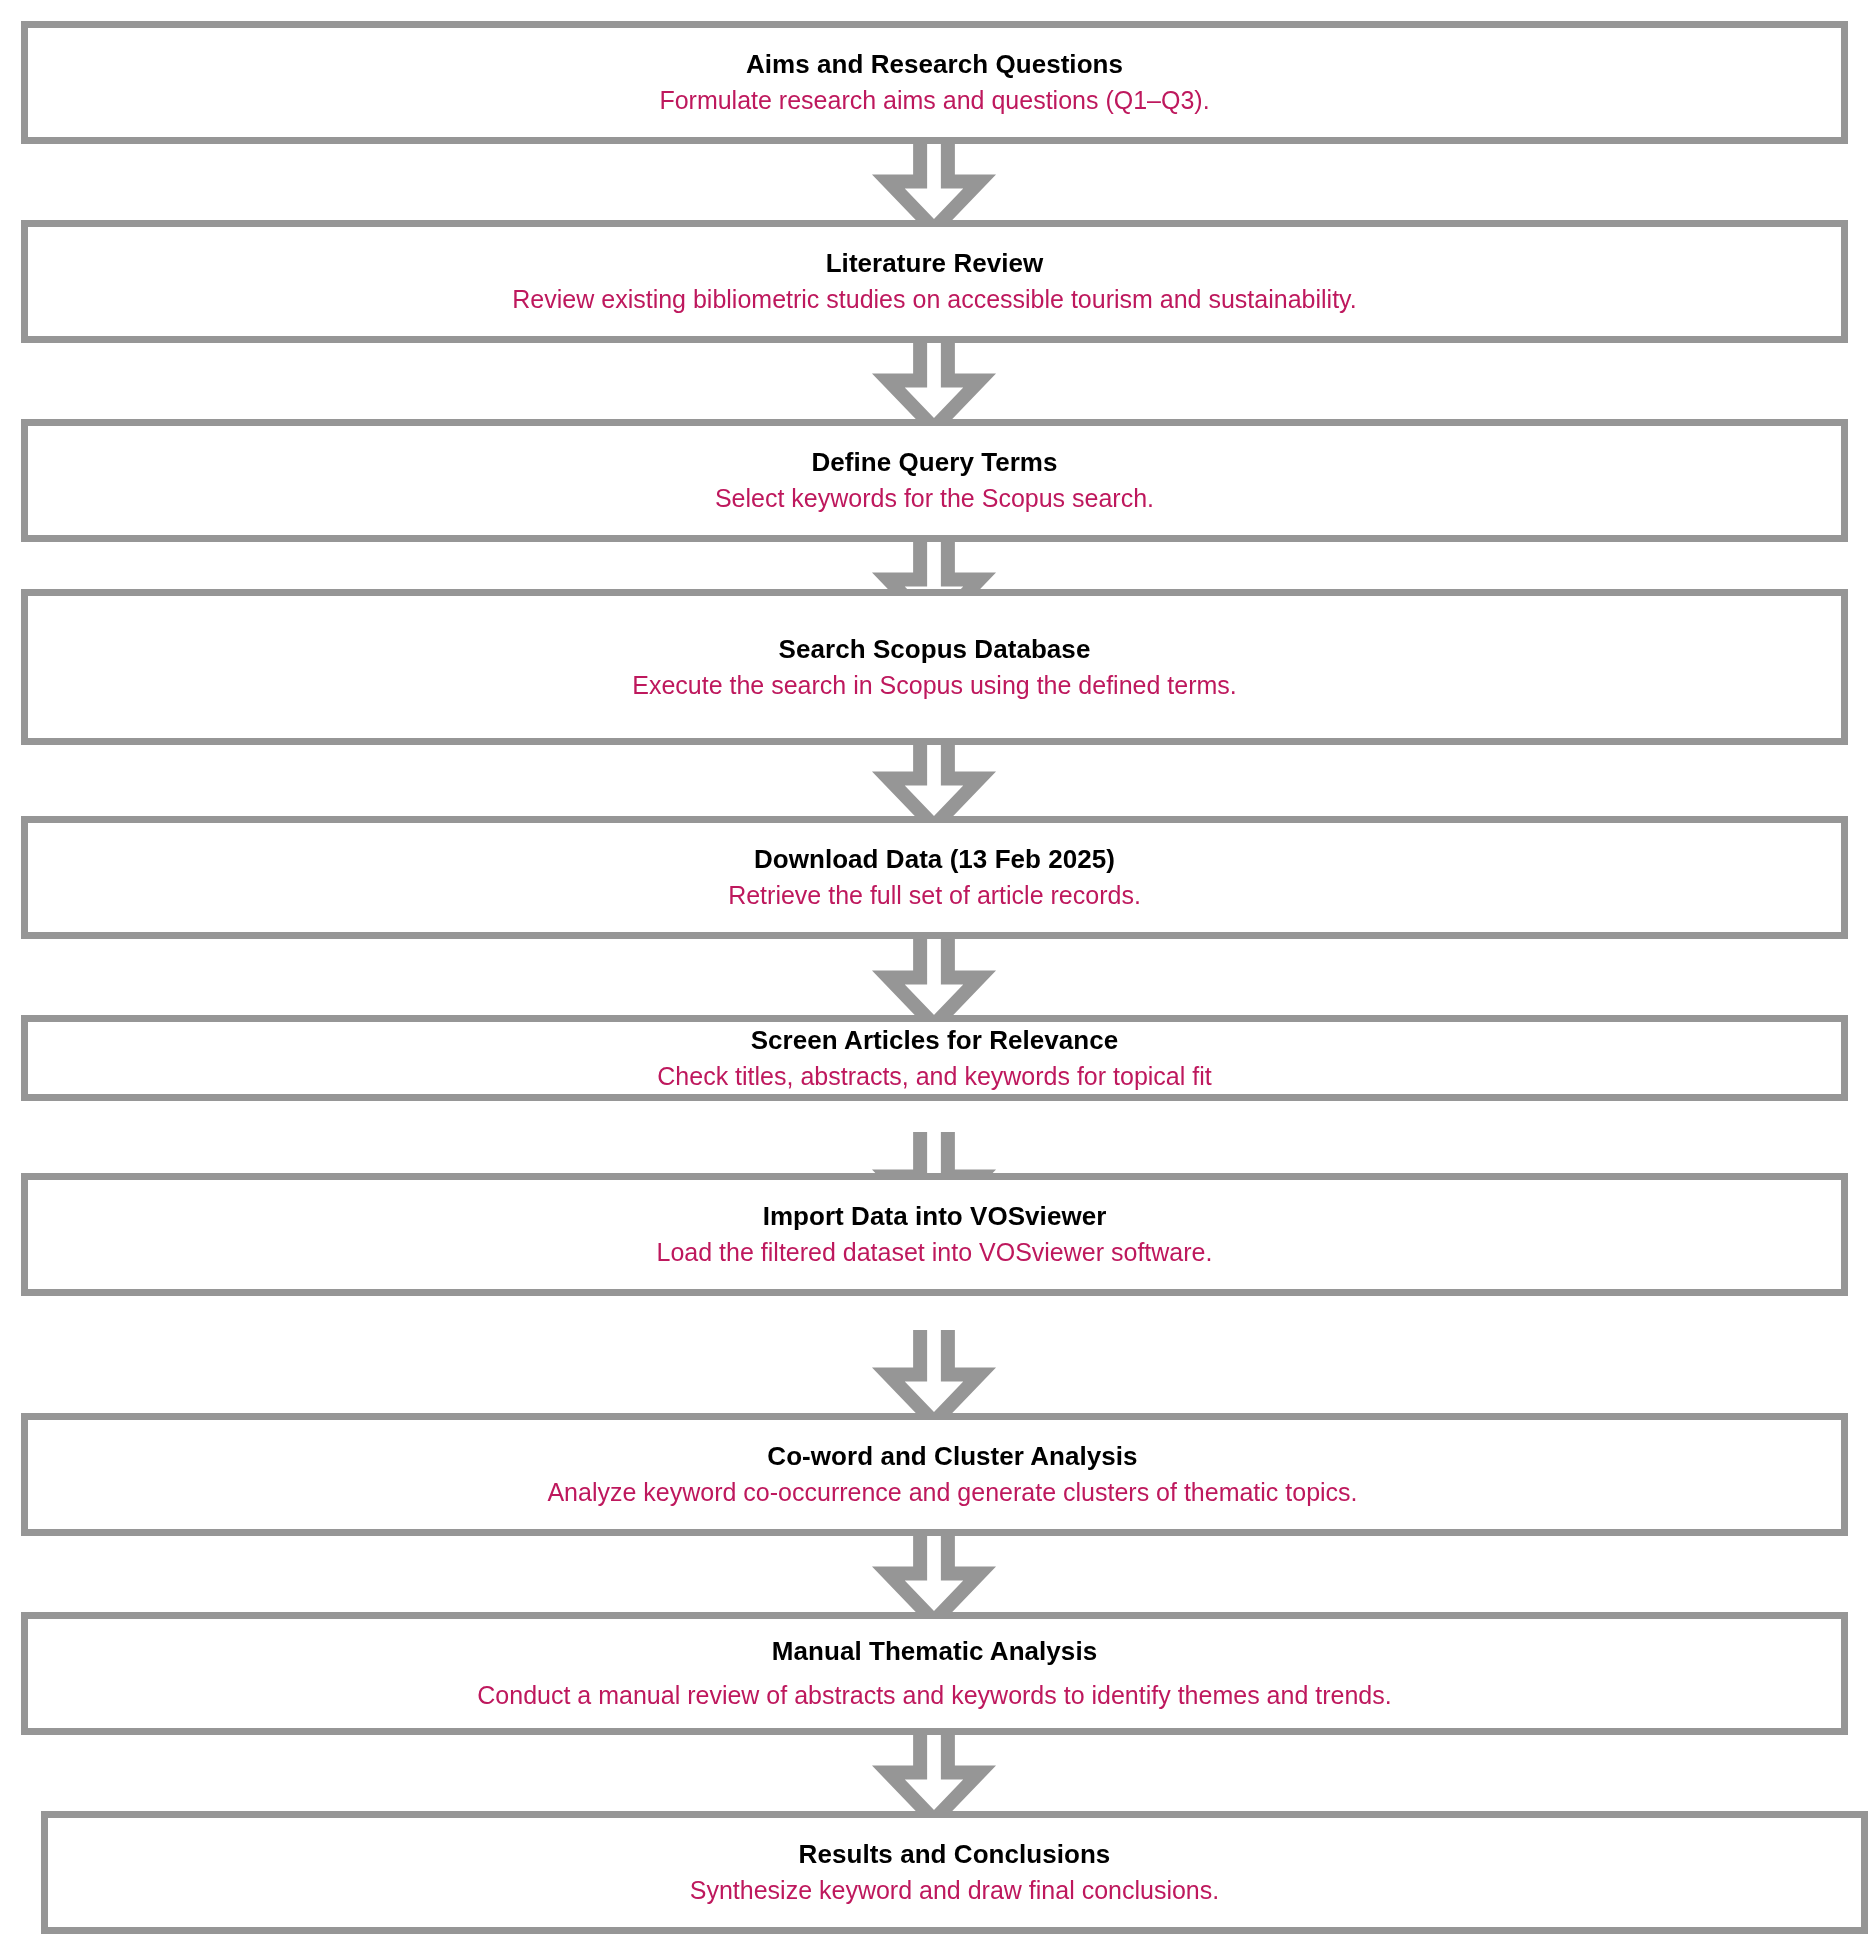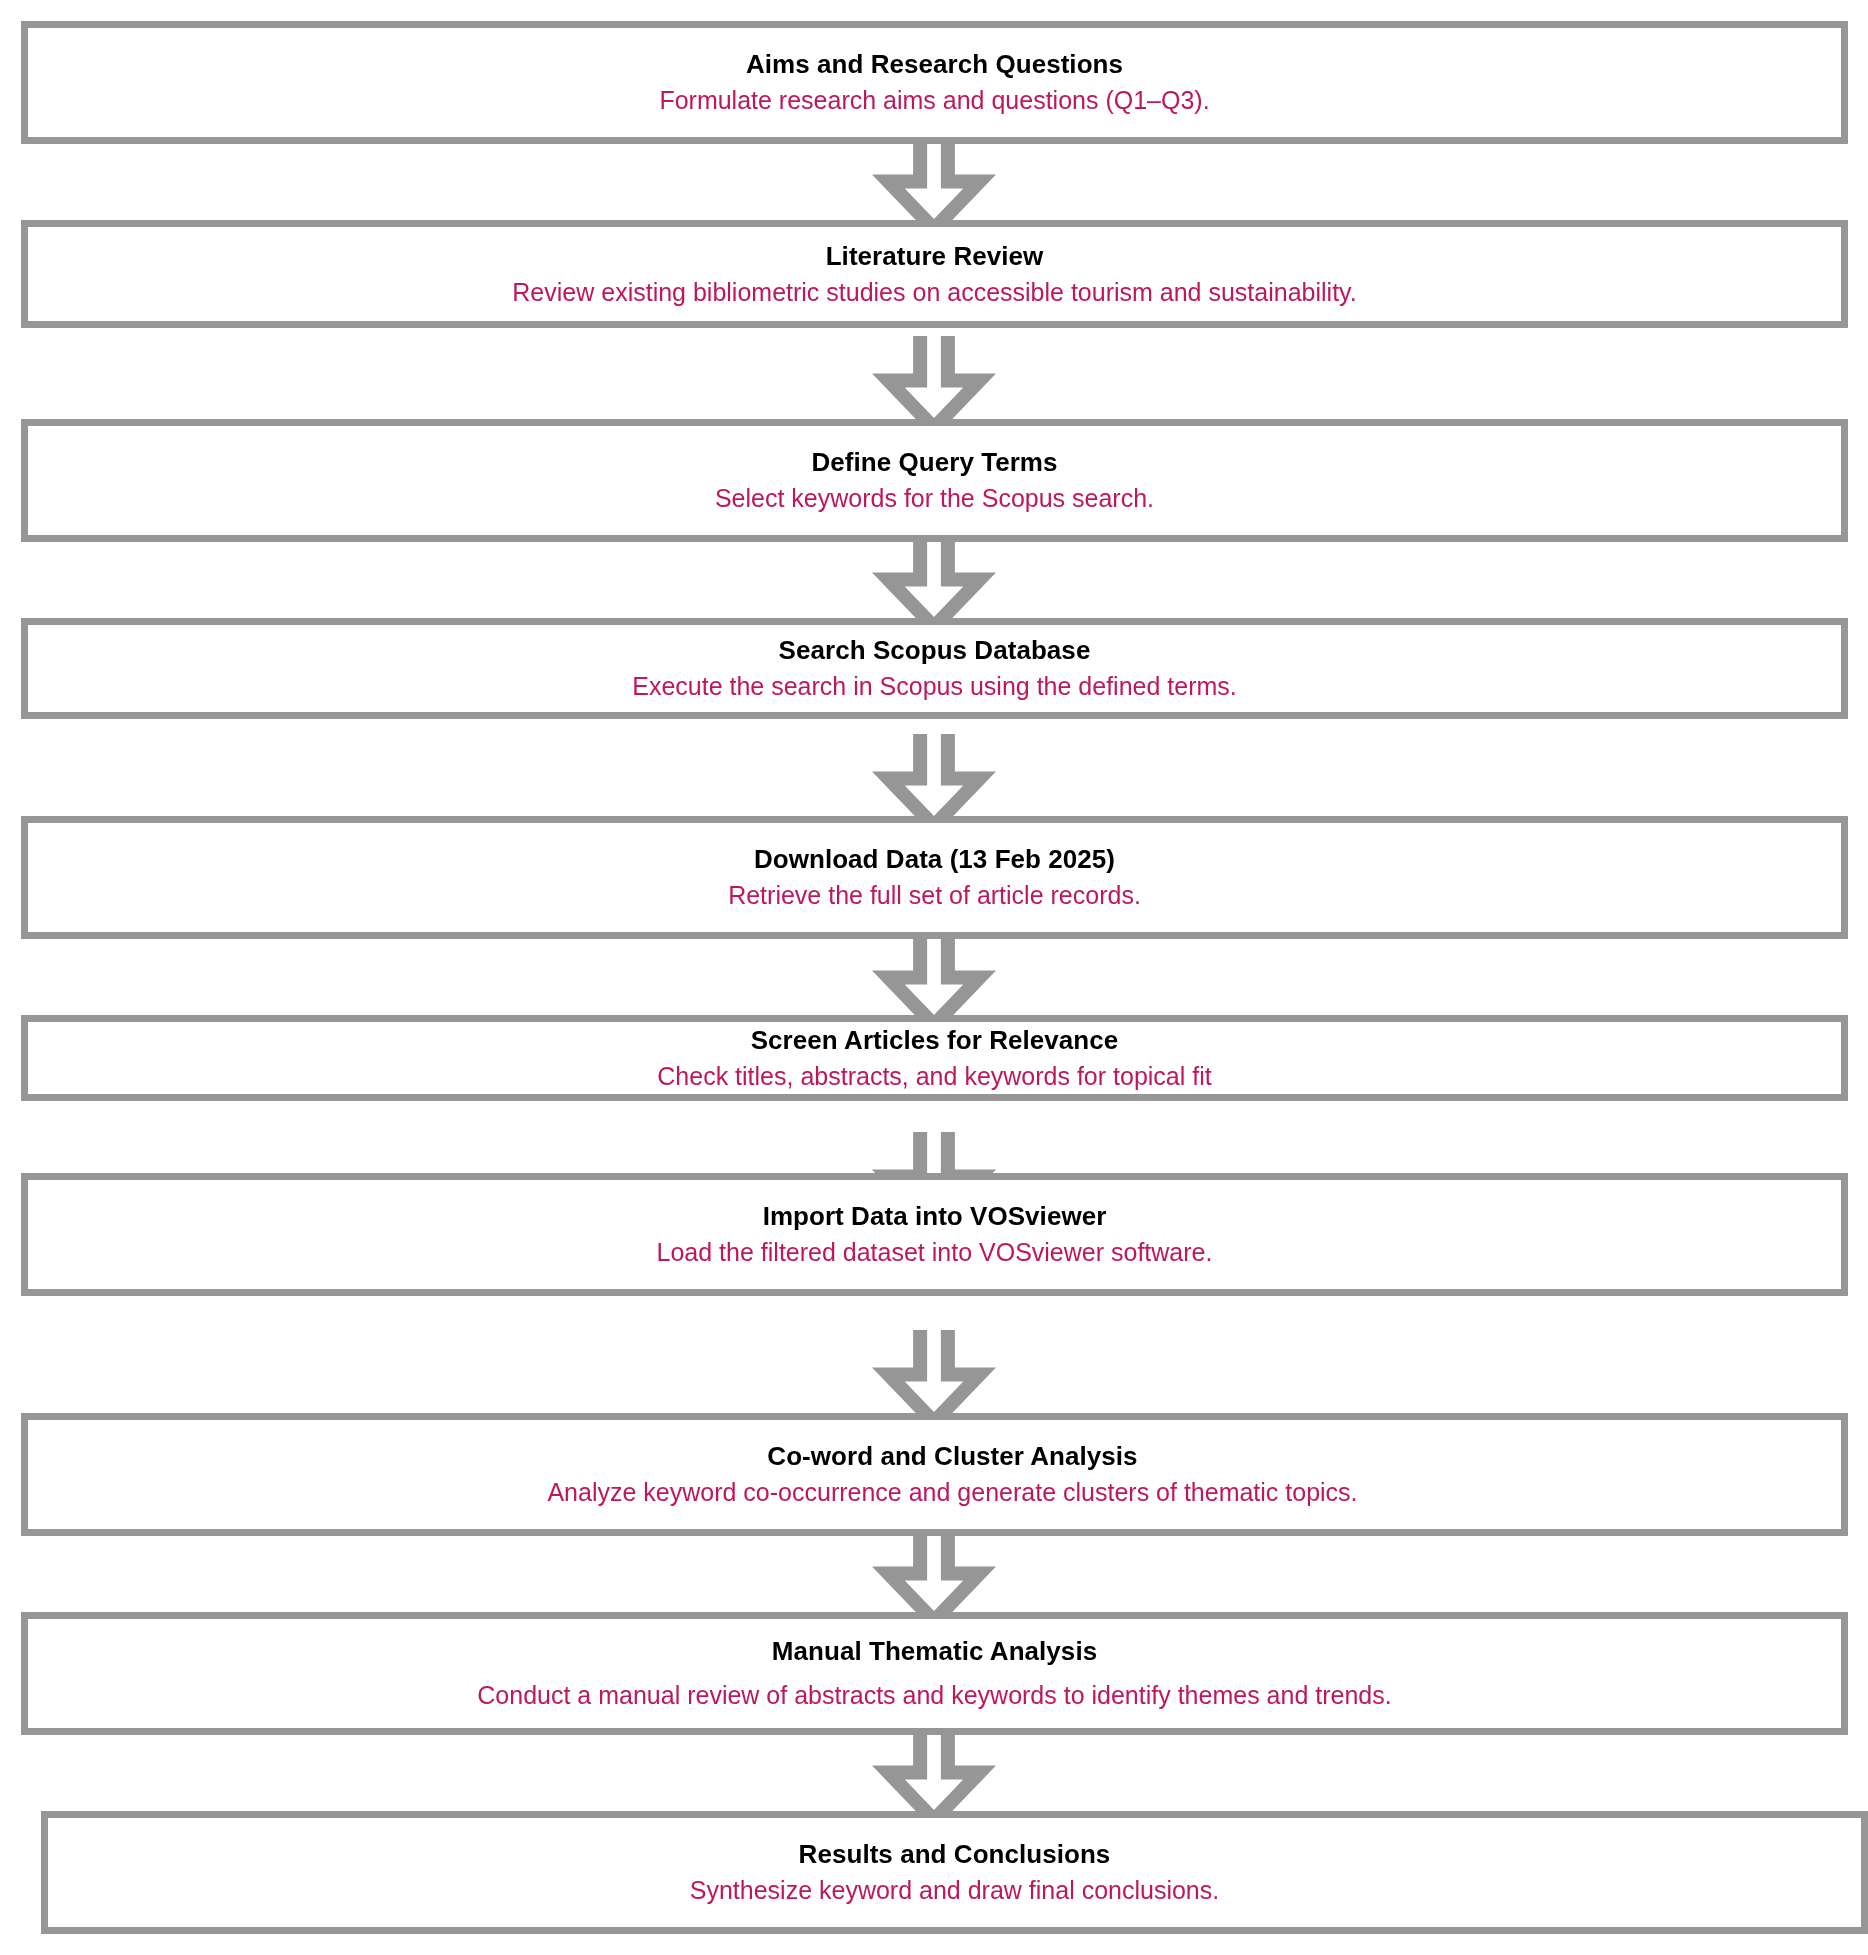--- a/index.html
+++ b/index.html
@@ -79,39 +79,39 @@
 <div id="flow-root">
     <div class="flow-step" style="top: 21px; height: 123px;">
       <div class="step-title">Aims and Research Questions</div>
       <div class="step-desc">Formulate research aims and questions (Q1–Q3).</div>
     </div>
     <div class="flow-connector" style="top: 137px; height: 92px;">
       <svg viewBox="0 0 230 186" preserveAspectRatio="none">
         <path d="M 87 0 L 87 90 L 23 90 L 115 186 L 207 90 L 143 90 L 143 0" fill="none" stroke="#969696" stroke-width="14" stroke-linejoin="miter" stroke-linecap="butt" vector-effect="non-scaling-stroke"></path>
       </svg>
     </div>
-    <div class="flow-step" style="top: 220px; height: 108px;">
+    <div class="flow-step" style="top: 220px; height: 123px;">
       <div class="step-title">Literature Review</div>
       <div class="step-desc">Review existing bibliometric studies on accessible tourism and sustainability.</div>
     </div>
     <div class="flow-connector" style="top: 336px; height: 92px;">
       <svg viewBox="0 0 230 186" preserveAspectRatio="none">
         <path d="M 87 0 L 87 90 L 23 90 L 115 186 L 207 90 L 143 90 L 143 0" fill="none" stroke="#969696" stroke-width="14" stroke-linejoin="miter" stroke-linecap="butt" vector-effect="non-scaling-stroke"></path>
       </svg>
     </div>
     <div class="flow-step" style="top: 419px; height: 123px;">
       <div class="step-title">Define Query Terms</div>
       <div class="step-desc">Select keywords for the Scopus search.</div>
     </div>
     <div class="flow-connector" style="top: 535px; height: 92px;">
       <svg viewBox="0 0 230 186" preserveAspectRatio="none">
         <path d="M 87 0 L 87 90 L 23 90 L 115 186 L 207 90 L 143 90 L 143 0" fill="none" stroke="#969696" stroke-width="14" stroke-linejoin="miter" stroke-linecap="butt" vector-effect="non-scaling-stroke"></path>
       </svg>
     </div>
-    <div class="flow-step" style="top: 618px; height: 101px;">
+    <div class="flow-step" style="top: 589px; height: 156px;">
       <div class="step-title">Search Scopus Database</div>
       <div class="step-desc">Execute the search in Scopus using the defined terms.</div>
     </div>
     <div class="flow-connector" style="top: 734px; height: 92px;">
       <svg viewBox="0 0 230 186" preserveAspectRatio="none">
         <path d="M 87 0 L 87 90 L 23 90 L 115 186 L 207 90 L 143 90 L 143 0" fill="none" stroke="#969696" stroke-width="14" stroke-linejoin="miter" stroke-linecap="butt" vector-effect="non-scaling-stroke"></path>
       </svg>
     </div>
     <div class="flow-step" style="top: 816px; height: 123px;">
       <div class="step-title">Download Data (13 Feb 2025)</div>

